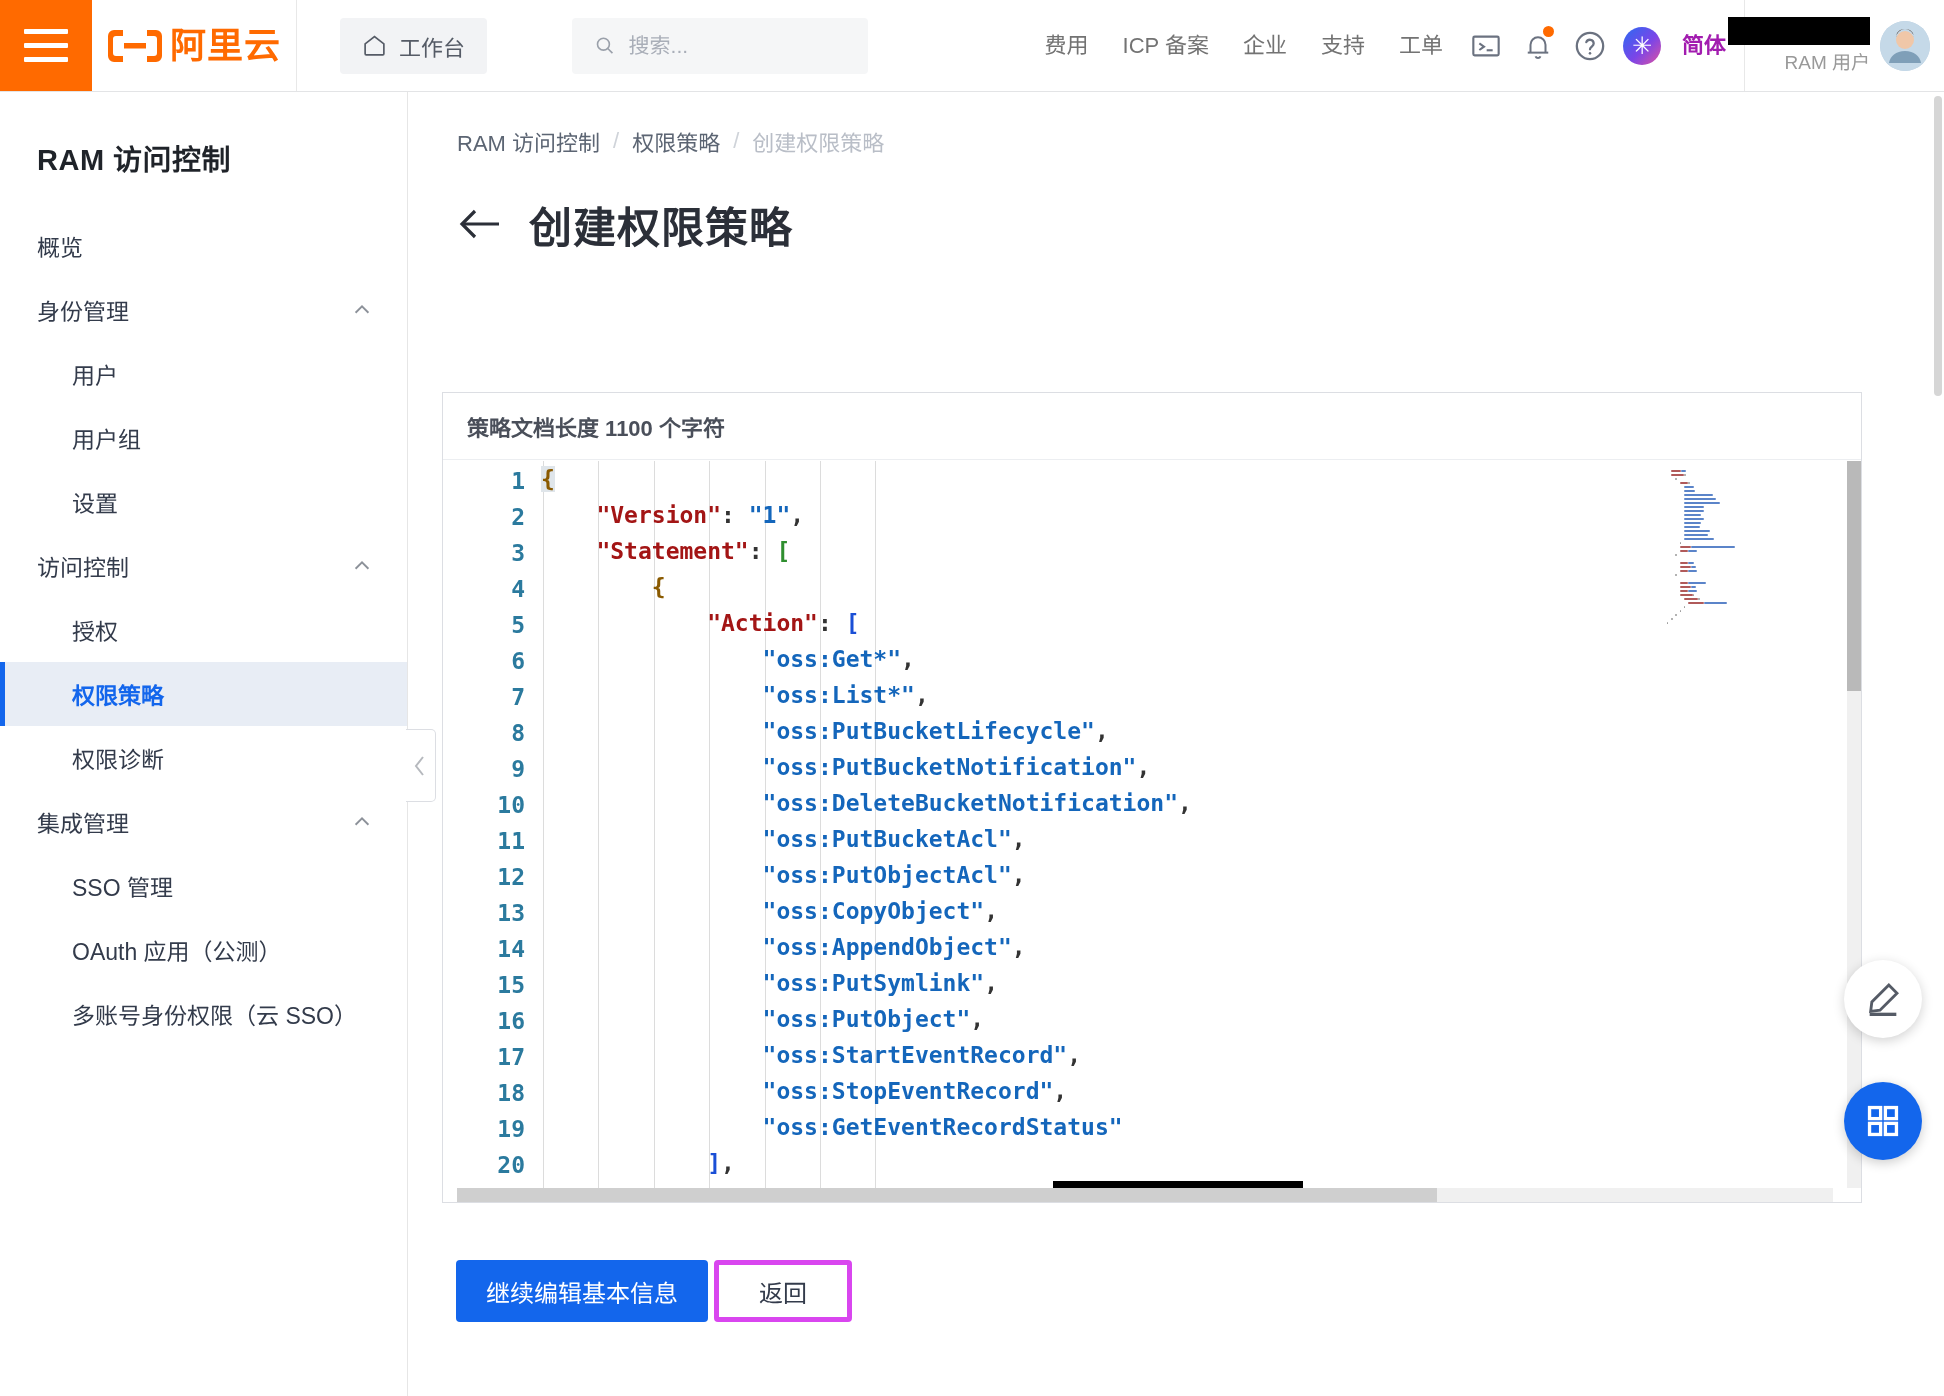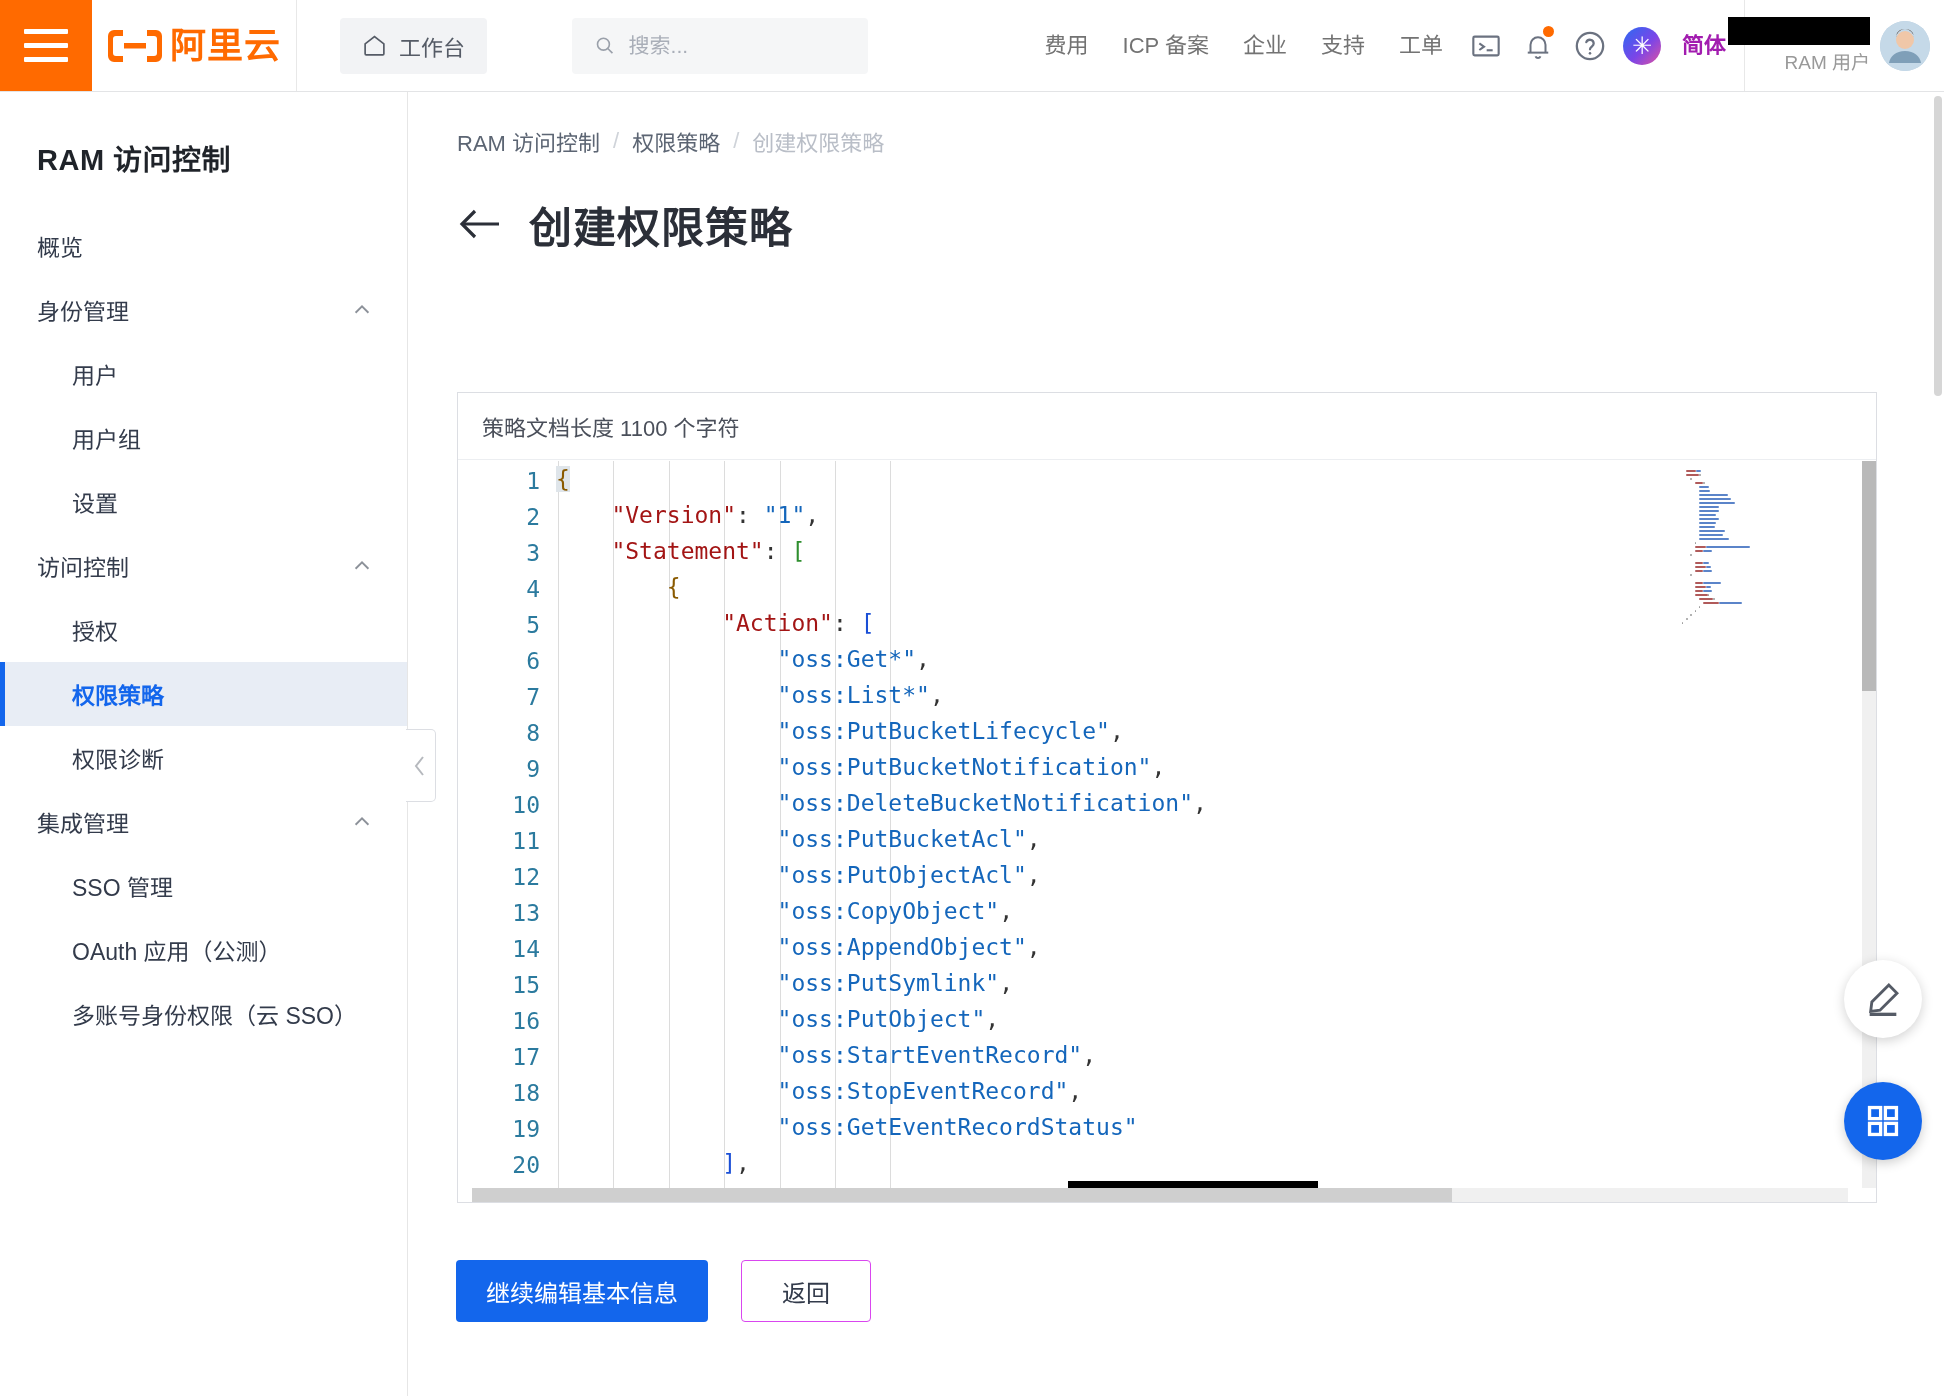--- a/index.html
+++ b/index.html
@@ -210,29 +210,29 @@
   .v-thumb {
     position:absolute; right:0; top: 0px; width: 14px; height: 230px;
     background:#b9b9b9;
   }
   .h-scroll {
     position:absolute; left: 14px; right: 28px; bottom: 0; height: 14px; background:#f0f0f0;
   }
   .h-thumb { position:absolute; left:0; top:0; height: 14px; width: 980px; background: #cfcfcf; }
 
   .footer-btns {
-    position:absolute; left: 456px; top: 1260px; display:flex; gap: 33px; align-items:center;
+    position:absolute; left: 456px; top: 1260px; display:flex; gap: 6px; align-items:center;
   }
   .btn-primary {
     height: 62px; padding: 0 30px; background:#1366ec; color:#fff; border:none; border-radius:4px;
     font-size: 24px; font-family: inherit; cursor:pointer;
   }
   .btn-default {
     height: 62px; padding: 0 40px; background:#fff; color:#333b4b;
-    border:1px solid #d946ef; border-radius:4px; font-size: 24px; font-family: inherit; cursor:pointer;
+    border:5px solid #d946ef; border-radius:4px; font-size: 24px; font-family: inherit; cursor:pointer;
   }
 
   
   .fab-edit {
     position:absolute; right: 22px; top: 960px; width: 78px; height: 78px; border-radius:50%;
     background:#fff; box-shadow: 0 3px 12px rgba(0,0,0,.18);
     display:flex; align-items:center; justify-content:center; cursor:pointer; z-index: 50;
   }
   .fab-grid {
     position:absolute; right: 22px; top: 1082px; width: 78px; height: 78px; border-radius:50%;
@@ -408,21 +408,21 @@
 
   <div class="page-title-row">
     <svg class="back-arrow" viewBox="0 0 46 46" fill="none" stroke="#2b2f38" stroke-width="3.2">
       <line x1="42" y1="23" x2="5" y2="23"></line>
         <polyline points="18,10 5,23 18,36"></polyline>
     </svg>
     <div class="page-title">创建权限策略</div>
   </div>
 
 
-  <div class="editor-panel" style="left:48px; top:300px;">
+  <div class="editor-panel" style="left:33px; top:300px;font-weight:bold;">
     <div class="editor-hint">策略文档长度 1100 个字符</div>
 
     <div class="editor-body">
       <div class="gutter" id="gutter">
           <div>1</div>
           <div>2</div>
           <div>3</div>
           <div>4</div>
           <div>5</div>
           <div>6</div>

